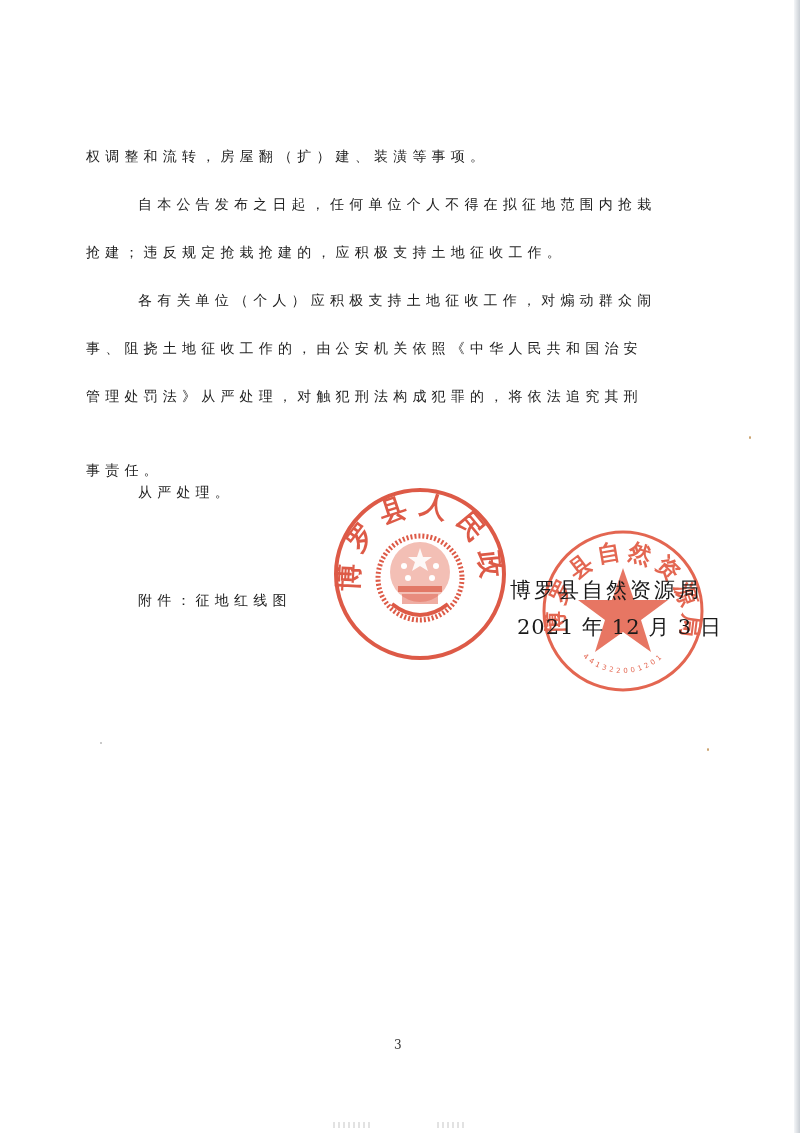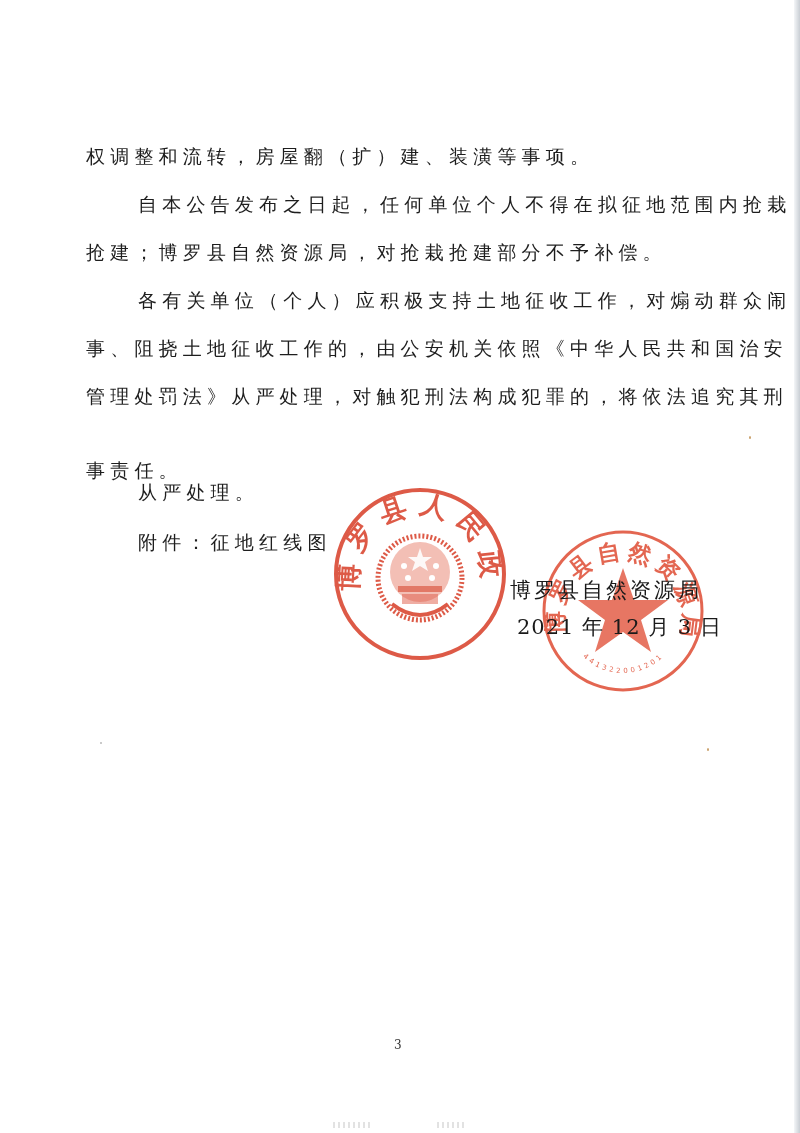--- a/index.html
+++ b/index.html
@@ -7,48 +7,48 @@
       width: 800px; height: 1133px; position: relative; overflow: hidden;
       background: #ffffff;
       font-family: "DejaVu Serif", "Liberation Serif", serif;
       color: #1e1e1e;
     }
     .page-edge {
       position: absolute; right: 0; top: 0; width: 6px; height: 1133px;
       background: linear-gradient(to right, #f4f6f8, #c9ced4);
     }
     .line {
-      position: absolute; font-size: 19px; letter-spacing: 5.2px; white-space: nowrap;
+      position: absolute; font-size: 14px; letter-spacing: 5.2px; white-space: nowrap;
       line-height: 28px;
     }
     .indent { left: 138px; }
     .noindent { left: 86px; }
     .sig {
       position: absolute; font-size: 21px; white-space: nowrap; line-height: 28px; z-index: 3;
       color: #1a1a1a;
     }
     .seal { position: absolute; z-index: 2; opacity: 0.88; }
     .page-number { position: absolute; left: 394px; top: 1038px; font-size: 12px; color: #333; }
     .speck { position: absolute; border-radius: 50%; background: #b9b9b9; }
     .footer-noise { position: absolute; top: 1122px; height: 6px; background: repeating-linear-gradient(90deg,#cfcfcf 0 2px,transparent 2px 5px); opacity: .6; }
   </style>
 </head>
 <body>
 
 <div class="page-edge"></div>
 
 <div class="line noindent" style="top:142px">权调整和流转，房屋翻（扩）建、装潢等事项。</div>
 <div class="line indent" style="top:190px">自本公告发布之日起，任何单位个人不得在拟征地范围内抢栽</div>
-<div class="line noindent" style="top:238px">抢建；博罗县自然资源局，对抢栽抢建部分不予补偿。</div>
+<div class="line noindent" style="top:238px">抢建；违反规定抢栽抢建的，应积极支持土地征收工作。</div>
 <div class="line indent" style="top:286px">各有关单位（个人）应积极支持土地征收工作，对煽动群众闹</div>
 <div class="line noindent" style="top:334px">事、阻挠土地征收工作的，由公安机关依照《中华人民共和国治安</div>
 <div class="line noindent" style="top:382px">管理处罚法》从严处理，对触犯刑法构成犯罪的，将依法追究其刑</div>
 <div class="line noindent" style="top:456px">事责任。</div>
 <div class="line indent" style="top:478px">从严处理。</div>
-<div class="line indent" style="top:528px">附件：征地红线图</div>
+<div class="line indent" style="top:586px">附件：征地红线图</div>
 
 <svg class="seal" style="left:332px; top:486px" width="176" height="176" viewBox="0 0 176 176">
   <defs>
     <path id="arc1" d="M 30 112 A 62 62 0 1 1 146 112"></path>
   </defs>
   <circle cx="88" cy="88" r="84" fill="none" stroke="#d9442e" stroke-width="4"></circle>
   <text font-size="27" fill="#d9442e" font-family="DejaVu Sans, sans-serif" font-weight="bold" letter-spacing="10">
     <textPath href="#arc1" startOffset="3%">博罗县人民政府</textPath>
   </text>
   <g>

